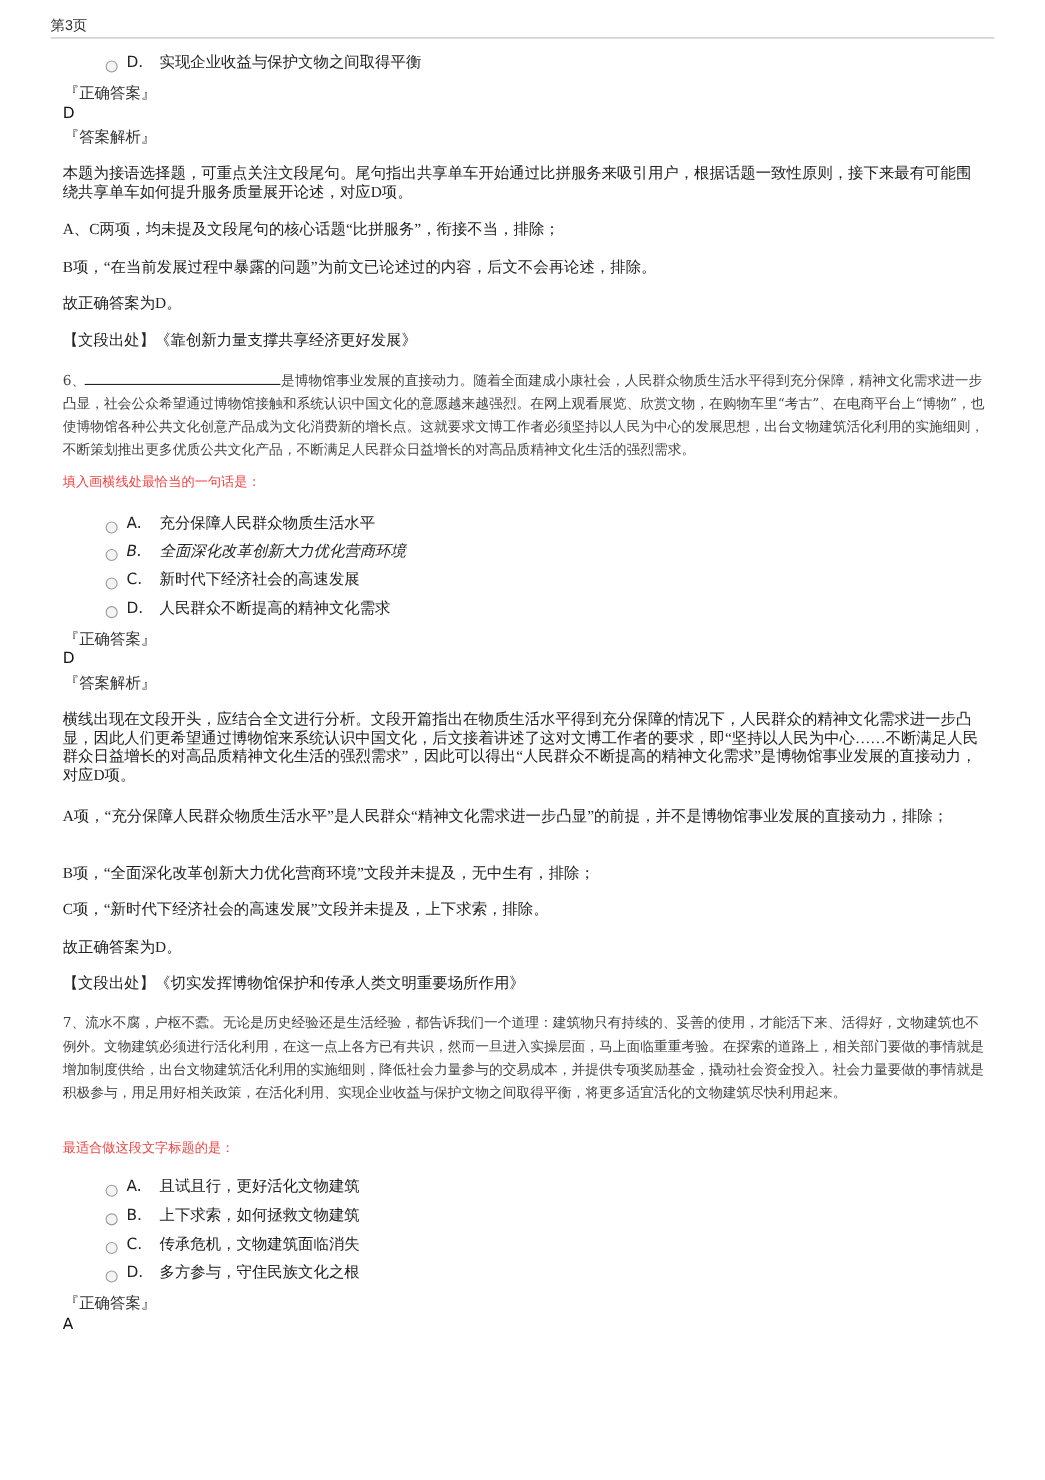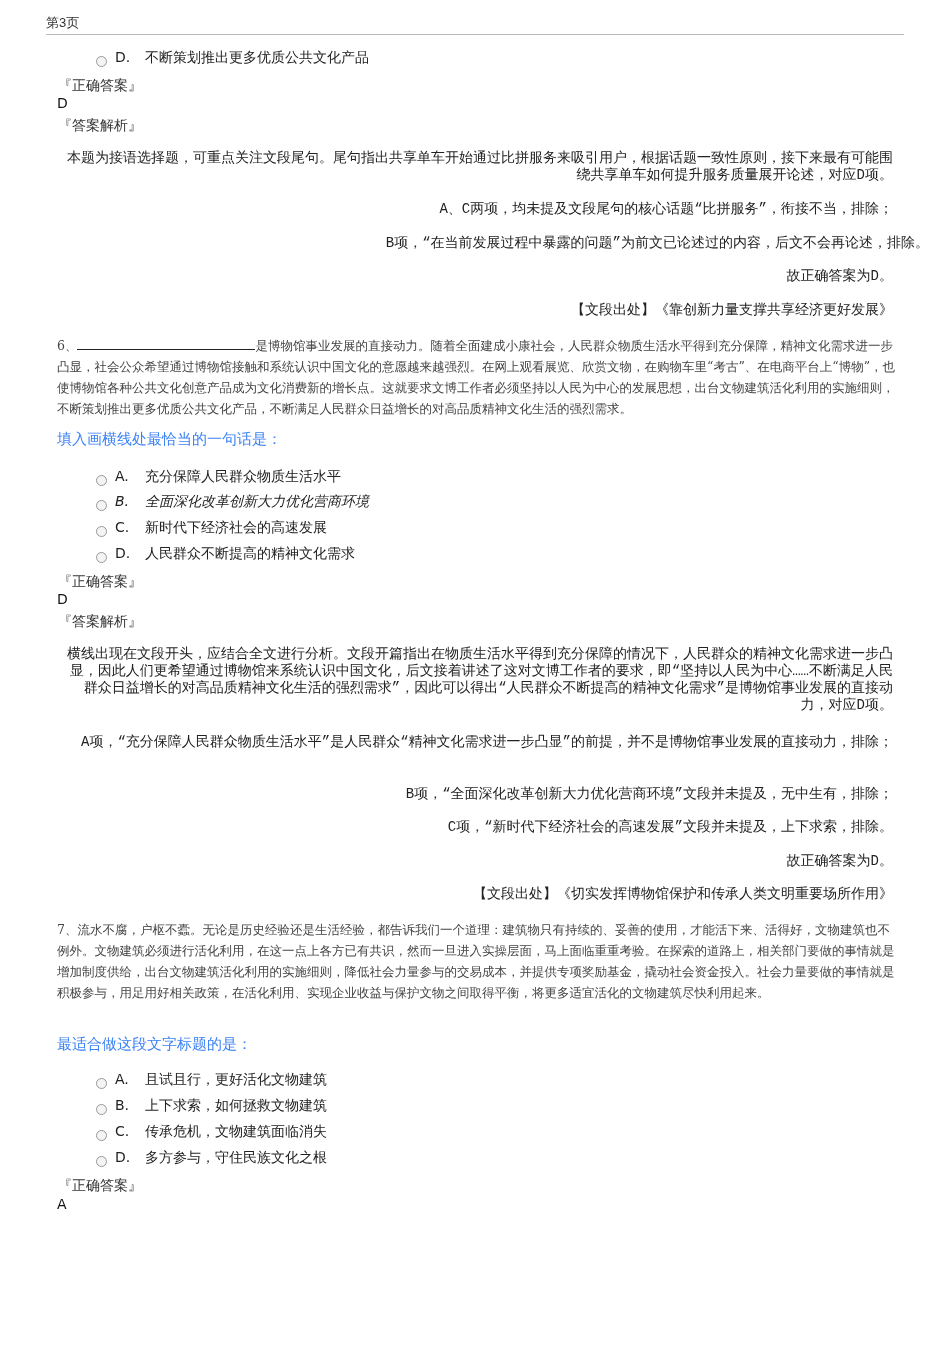--- a/index.html
+++ b/index.html
@@ -13,42 +13,42 @@
             border-top:1px solid #bbb; font-size:13px; color:#333; padding-top:2px; }
   .footer .left { position:absolute; left:0; top:3px; }
   .footer .right { position:absolute; right:0; top:3px; font-family:Liberation Sans, sans-serif; }
   .opt { position:absolute; left:96px; font-size:14px; color:#222; height:20px; line-height:20px; white-space:nowrap; }
   .opt .radio { display:inline-block; width:9px; height:9px; border:1px solid #999; border-radius:50%;
                 background:#f4f4f4; vertical-align:middle; margin-right:8px; position:relative; top:3px; }
   .opt .letter { display:inline-block; width:30px; font-family:"DejaVu Sans",sans-serif; }
   .bracket { position:absolute; left:58px; font-size:14px; color:#333; line-height:18px; }
   .ans { position:absolute; left:57px; font-size:14px; color:#111; line-height:18px; font-family:"DejaVu Sans",sans-serif; }
   .para { position:absolute; left:57px; width:836px; font-size:14px; line-height:17px; color:#222;
-          font-family:Liberation Mono, monospace;text-align:right; }
+          font-family:Liberation Serif, serif; }
   .qtext { position:absolute; left:57px; width:840px; font-size:12.5px; line-height:21px; color:#444;
            font-family:"DejaVu Serif","Liberation Serif",serif; }
   .blank { display:inline-block; width:178px; border-bottom:1px solid #222; height:12px; vertical-align:baseline; }
-  .prompt { position:absolute; left:57px; font-size:15px; color:#3b82f6; font-family:"DejaVu Serif",serif; }
+  .prompt { position:absolute; left:57px; font-size:12px; color:#ef4444; font-family:"DejaVu Serif",serif; }
 </style>
 </head>
 <body>
 
 <div class="header">
   <span class="left">第3页</span>
 </div>
 
 <div class="opt" style="top:47px;">
-  <span class="radio"></span><span class="letter">D.</span><span>不断策划推出更多优质公共文化产品</span>
+  <span class="radio"></span><span class="letter">D.</span><span>实现企业收益与保护文物之间取得平衡</span>
 </div>
 <div class="bracket" style="top:76px;">『正确答案』</div>
 <div class="ans" style="top:94px;">D</div>
 <div class="bracket" style="top:116px;">『答案解析』</div>
 <div class="para" style="top:150px;">本题为接语选择题，可重点关注文段尾句。尾句指出共享单车开始通过比拼服务来吸引用户，根据话题一致性原则，接下来最有可能围绕共享单车如何提升服务质量展开论述，对应D项。</div>
 <div class="para" style="top:201px;">A、C两项，均未提及文段尾句的核心话题“比拼服务”，衔接不当，排除；</div>
-<div class="para" style="top:235px;margin-left:36px;">B项，“在当前发展过程中暴露的问题”为前文已论述过的内容，后文不会再论述，排除。</div>
+<div class="para" style="top:235px;">B项，“在当前发展过程中暴露的问题”为前文已论述过的内容，后文不会再论述，排除。</div>
 <div class="para" style="top:268px;">故正确答案为D。</div>
 <div class="para" style="top:302px;">【文段出处】《靠创新力量支撑共享经济更好发展》</div>
 
 <div class="qtext" style="top:335px;">
   <span>6、</span><span class="blank"></span><span>是博物馆事业发展的直接动力。随着全面建成小康社会，人民群众物质生活水平得到充分保障，精神文化需求进一步凸显，社会公众希望通过博物馆接触和系统认识中国文化的意愿越来越强烈。在网上观看展览、欣赏文物，在购物车里“考古”、在电商平台上“博物”，也使博物馆各种公共文化创意产品成为文化消费新的增长点。这就要求文博工作者必须坚持以人民为中心的发展思想，出台文物建筑活化利用的实施细则，不断策划推出更多优质公共文化产品，不断满足人民群众日益增长的对高品质精神文化生活的强烈需求。</span>
 </div>
 <div class="prompt" style="top:430px;">填入画横线处最恰当的一句话是：</div>
 
 <div class="opt" style="top:466px;">
   <span class="radio"></span><span class="letter">A.</span><span>充分保障人民群众物质生活水平</span>

